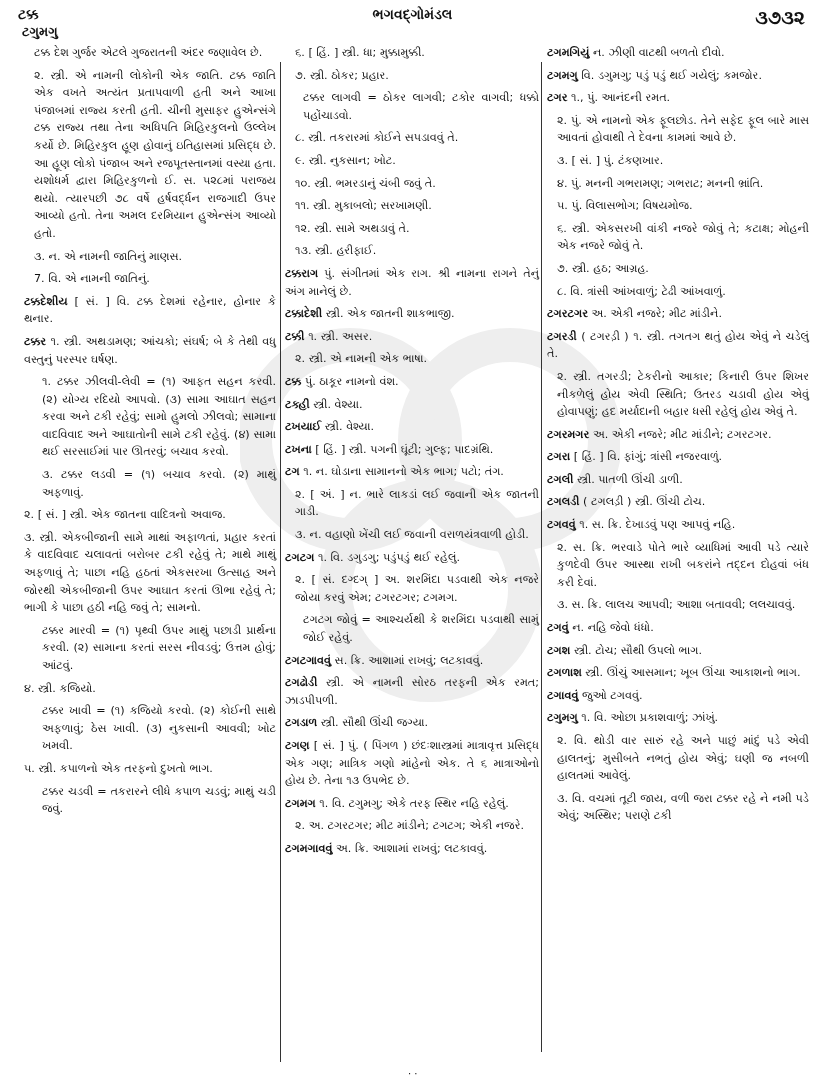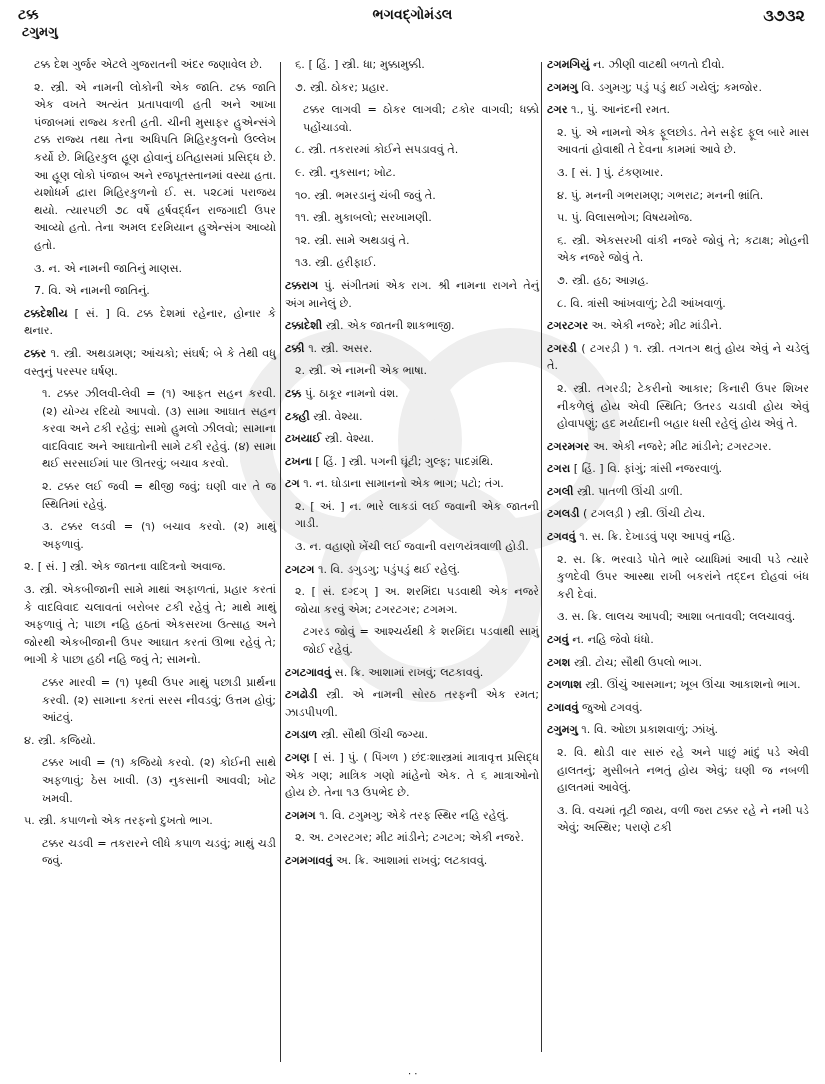--- a/index.html
+++ b/index.html
@@ -9,25 +9,25 @@
   }
   .watermark {
     position: absolute; left: 240px; top: 300px; width: 380px; height: 420px;
     pointer-events: none; z-index: 0;
   }
   .header {
     position: absolute; left: 0; top: 0; width: 825px; height: 42px; z-index: 1;
   }
   .hdr-left { position: absolute; left: 18px; top: 6px; font-size: 14px; font-weight: bold; }
   .hdr-center { position: absolute; left: 0; right: 0; top: 6px; text-align: center; font-size: 14px; font-weight: bold; }
-  .hdr-right { position: absolute; right: 20px; top: 6px; font-size: 16px; font-weight: bold; }
+  .hdr-right { position: absolute; right: 20px; top: 6px; font-size: 19px; font-weight: bold; }
   .hdr-sub { position: absolute; left: 22px; top: 24px; font-size: 13px; font-weight: bold; }
 
   .col {
-    position: absolute; top: 56px; z-index: 1;
+    position: absolute; top: 44px; z-index: 1;
     font-size: 11.2px; line-height: 17.6px;
   }
   .col-left { left: 24px; width: 252px; }
   .col-mid { left: 285px; width: 254px; }
   .col-right { left: 547px; width: 262px; }
   .rule {
     position: absolute; width: 1px; background: #333333; z-index: 1;
   }
   .rule-1 { left: 280px; top: 62px; height: 1000px; }
   .rule-2 { left: 541px; top: 62px; height: 990px; }
@@ -59,21 +59,20 @@
 <div class="rule rule-2"></div>
 
 <div class="col col-left">
     <p class="entry cont"><span>ટક્ક દેશ ગુર્જર એટલે ગુજરાતની અંદર જણાવેલ છે.</span></p>
     <p class="entry sense"><span>૨. સ્ત્રી. એ નામની લોકોની એક જાતિ. ટક્ક જાતિ એક વખતે અત્યંત પ્રતાપવાળી હતી અને આખા પંજાબમાં રાજ્ય કરતી હતી. ચીની મુસાફર હુએન્સંગે ટક્ક રાજ્ય તથા તેના અધિપતિ મિહિરકુલનો ઉલ્લેખ કર્યો છે. મિહિરકુલ હૂણ હોવાનું ઇતિહાસમાં પ્રસિદ્ધ છે. આ હૂણ લોકો પંજાબ અને રજપૂતસ્તાનમાં વસ્યા હતા. યશોધર્મ દ્વારા મિહિરકુળનો ઈ. સ. ૫૨૮માં પરાજય થયો. ત્યારપછી ૭૮ વર્ષે હર્ષવર્દ્ધન રાજગાદી ઉપર આવ્યો હતો. તેના અમલ દરમિયાન હુએન્સંગ આવ્યો હતો.</span></p>
     <p class="entry sense"><span>૩. ન. એ નામની જાતિનું માણસ.</span></p>
     <p class="entry sense"><span>7. વિ. એ નામની જાતિનું.</span></p>
     <p class="entry main"><span class="hw">ટક્કદેશીય</span> <span>[ સં. ] વિ. ટક્ક દેશમાં રહેનાર, હોનાર કે થનાર.</span></p>
     <p class="entry main"><span class="hw">ટક્કર</span> <span>૧. સ્ત્રી. અથડામણ; આંચકો; સંઘર્ષ; બે કે તેથી વધુ વસ્તુનું પરસ્પર ઘર્ષણ.</span></p>
     <p class="entry idiom"><span>૧. ટક્કર ઝીલવી-લેવી = (૧) આફત સહન કરવી. (૨) યોગ્ય રદિયો આપવો. (૩) સામા આઘાત સહન કરવા અને ટકી રહેવું; સામો હુમલો ઝીલવો; સામાના વાદવિવાદ અને આઘાતોની સામે ટકી રહેવું. (૪) સામા થઈ સરસાઈમાં પાર ઊતરવું; બચાવ કરવો.</span></p>
-    <p class="entry idiom"><span>૨. ટક્કર લઈ જવી = થીજી જવું; ઘણી વાર તે જ સ્થિતિમાં રહેવું.</span></p>
     <p class="entry idiom"><span>૩. ટક્કર લડવી = (૧) બચાવ કરવો. (૨) માથું અફળાવું.</span></p>
     <p class="entry main"><span>૨. [ સં. ] સ્ત્રી. એક જાતના વાદિત્રનો અવાજ.</span></p>
     <p class="entry main"><span>૩. સ્ત્રી. એકબીજાની સામે માથાં અફાળતાં, પ્રહાર કરતાં કે વાદવિવાદ ચલાવતાં બરોબર ટકી રહેવું તે; માથે માથું અફળાવું તે; પાછા નહિ હઠતાં એકસરખા ઉત્સાહ અને જોરથી એકબીજાની ઉપર આઘાત કરતાં ઊભા રહેવું તે; ભાગી કે પાછા હઠી નહિ જવું તે; સામનો.</span></p>
     <p class="entry idiom"><span>ટક્કર મારવી = (૧) પૃથ્વી ઉપર માથું પછાડી પ્રાર્થના કરવી. (૨) સામાના કરતાં સરસ નીવડવું; ઉત્તમ હોવું; આંટવું.</span></p>
     <p class="entry main"><span>૪. સ્ત્રી. કજિયો.</span></p>
     <p class="entry idiom"><span>ટક્કર ખાવી = (૧) કજિયો કરવો. (૨) કોઈની સાથે અફળાવું; ઠેસ ખાવી. (૩) નુકસાની આવવી; ખોટ ખમવી.</span></p>
     <p class="entry main"><span>૫. સ્ત્રી. કપાળનો એક તરફનો દુખતો ભાગ.</span></p>
     <p class="entry idiom"><span>ટક્કર ચડવી = તકરારને લીધે કપાળ ચડવું; માથું ચડી જવું.</span></p>
   </div>
 <div class="col col-mid">
@@ -92,21 +91,21 @@
     <p class="entry sense"><span>૨. સ્ત્રી. એ નામની એક ભાષા.</span></p>
     <p class="entry main"><span class="hw">ટક્ક</span> <span>પું. ઠાકૂર નામનો વંશ.</span></p>
     <p class="entry main"><span class="hw">ટક્હી</span> <span>સ્ત્રી. વેશ્યા.</span></p>
     <p class="entry main"><span class="hw">ટખયાઈ</span> <span>સ્ત્રી. વેશ્યા.</span></p>
     <p class="entry main"><span class="hw">ટખના</span> <span>[ હિં. ] સ્ત્રી. પગની ઘૂંટી; ગુલ્ફ; પાદગ્રંથિ.</span></p>
     <p class="entry main"><span class="hw">ટગ</span> <span>૧. ન. ઘોડાના સામાનનો એક ભાગ; પટો; તંગ.</span></p>
     <p class="entry sense"><span>૨. [ અં. ] ન. ભારે લાકડાં લઈ જવાની એક જાતની ગાડી.</span></p>
     <p class="entry sense"><span>૩. ન. વહાણો ખેંચી લઈ જવાની વરાળયંત્રવાળી હોડી.</span></p>
     <p class="entry main"><span class="hw">ટગટગ</span> <span>૧. વિ. ડગુડગુ; પડુંપડું થઈ રહેલું.</span></p>
     <p class="entry sense"><span>૨. [ સં. દગ્દગ્ ] અ. શરમિંદા પડવાથી એક નજરે જોયા કરવું એમ; ટગરટગર; ટગમગ.</span></p>
-    <p class="entry idiom"><span>ટગરડ જોવું = આશ્ચર્યથી કે શરમિંદા પડવાથી સામું જોઈ રહેવું.</span></p>
+    <p class="entry idiom"><span>ટગટગ જોવું = આશ્ચર્યથી કે શરમિંદા પડવાથી સામું જોઈ રહેવું.</span></p>
     <p class="entry main"><span class="hw">ટગટગાવવું</span> <span>સ. ક્રિ. આશામાં રાખવું; લટકાવવું.</span></p>
     <p class="entry main"><span class="hw">ટગઢોડી</span> <span>સ્ત્રી. એ નામની સોરઠ તરફની એક રમત; ઝાડપીપળી.</span></p>
     <p class="entry main"><span class="hw">ટગડાળ</span> <span>સ્ત્રી. સૌથી ઊંચી જગ્યા.</span></p>
     <p class="entry main"><span class="hw">ટગણ</span> <span>[ સં. ] પું. ( પિંગળ ) છંદઃશાસ્ત્રમાં માત્રાવૃત્ત પ્રસિદ્ધ એક ગણ; માત્રિક ગણો માંહેનો એક. તે ૬ માત્રાઓનો હોય છે. તેના ૧૩ ઉપભેદ છે.</span></p>
     <p class="entry main"><span class="hw">ટગમગ</span> <span>૧. વિ. ટગુમગુ; એકે તરફ સ્થિર નહિ રહેલું.</span></p>
     <p class="entry sense"><span>૨. અ. ટગરટગર; મીટ માંડીને; ટગટગ; એકી નજરે.</span></p>
     <p class="entry main"><span class="hw">ટગમગાવવું</span> <span>અ. ક્રિ. આશામાં રાખવું; લટકાવવું.</span></p>
   </div>
 <div class="col col-right">
     <p class="entry main"><span class="hw">ટગમગિયું</span> <span>ન. ઝીણી વાટથી બળતો દીવો.</span></p>

